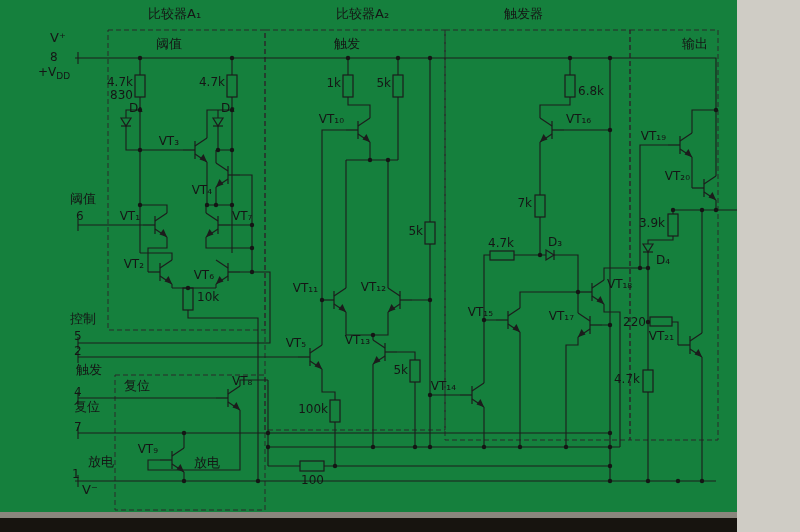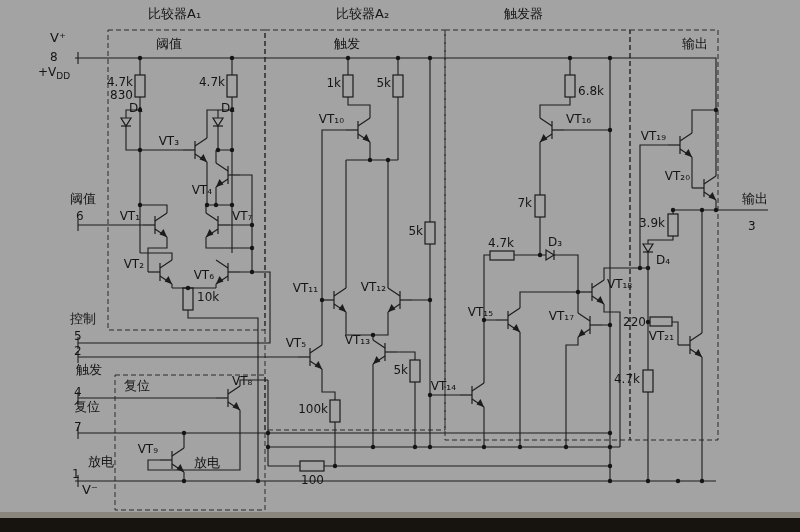--- a/index.html
+++ b/index.html
@@ -1,16 +1,16 @@
 <!DOCTYPE html>
 <html><head>
 <meta charset="utf-8">
 <style>
   html,body{margin:0;padding:0;background:#cfccc5;}
-  .page{position:relative;width:800px;height:532px;background:#a3a3a3;overflow:hidden;
+  .page{position:relative;width:737px;height:532px;background:#15803d;overflow:hidden;
         font-family:"DejaVu Sans",sans-serif;}
   svg{position:absolute;left:0;top:0;}
   .w{stroke:#1c1c1c;stroke-width:1.1;fill:none;}
   .db{stroke:#2a2a2a;stroke-width:1;fill:none;stroke-dasharray:5,3;}
   .cmp{stroke:#1c1c1c;stroke-width:1.2;fill:none;}
   .sym{stroke:#1c1c1c;stroke-width:1.2;fill:none;}
   .fillb{fill:#1c1c1c;stroke:none;}
   text{fill:#151515;}
   .lbl{font-size:12px;}
   .cn{font-size:13px;}

